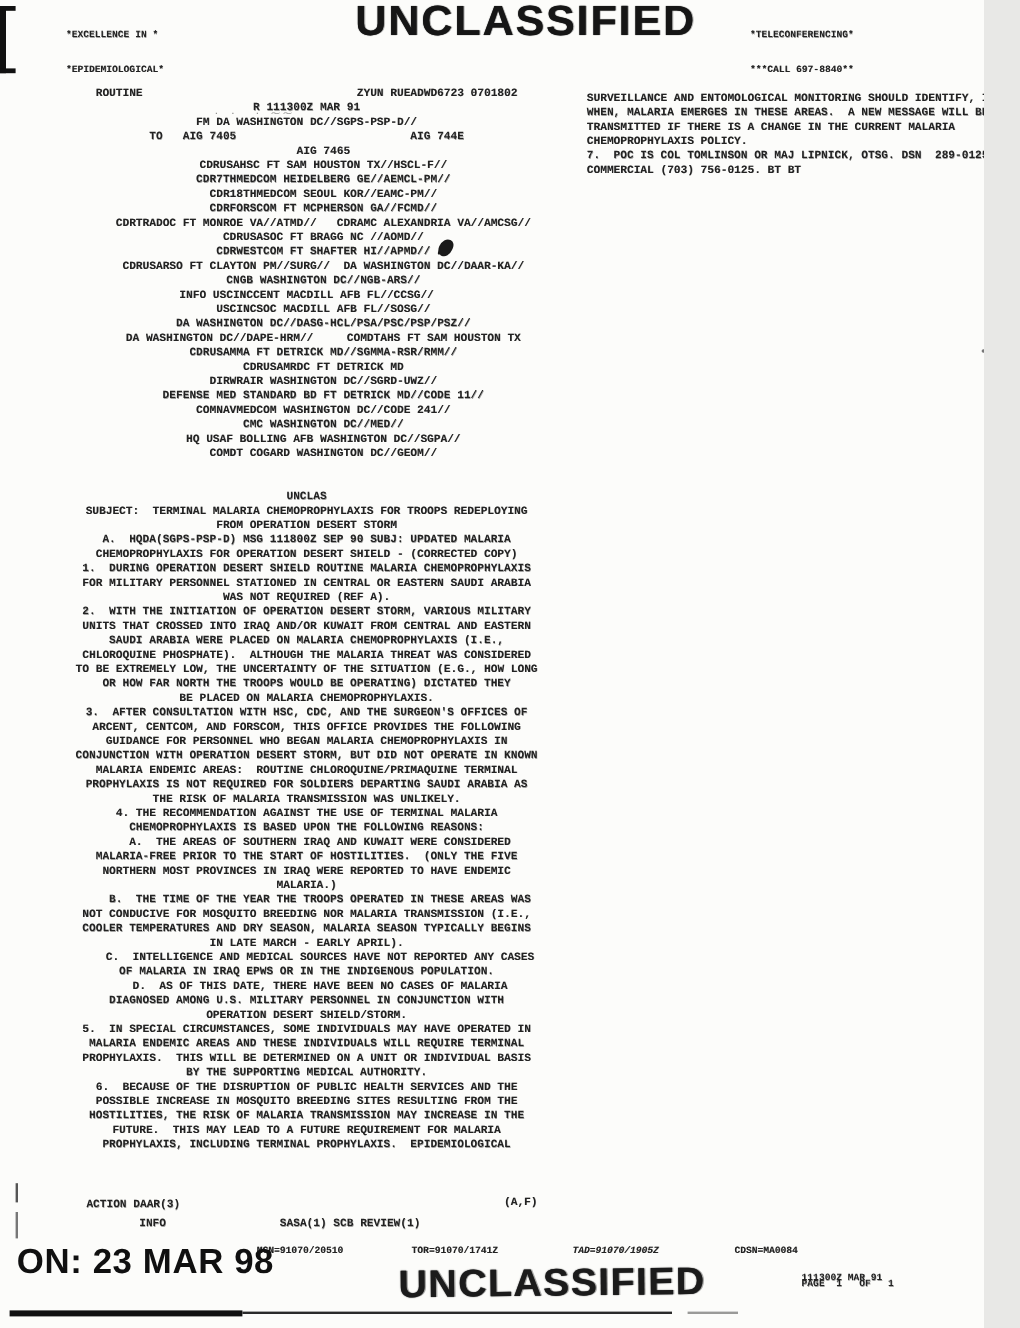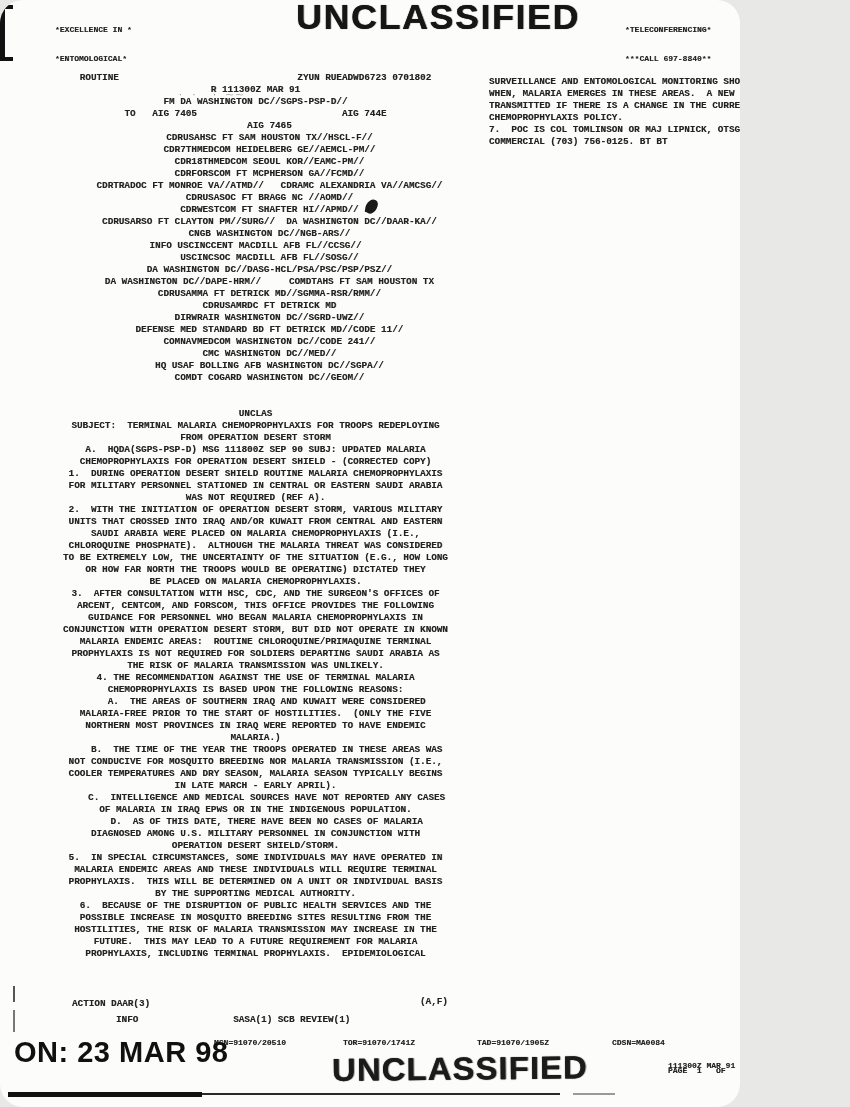--- a/index.html
+++ b/index.html
@@ -1,23 +1,22 @@
 <!DOCTYPE html>
 <html><head>
 <meta charset="utf-8">
 <style>
   html,body{margin:0;padding:0;background:#e8e8e6;}
   .page{
     position:relative;
-    width:740px;height:1107px;
+    width:820px;height:1107px;
     background:#fcfcfa;
     overflow:hidden;
     font-family:"Liberation Mono","DejaVu Sans Mono",monospace;
     color:#1d1d1d;
-    border-radius:23px;
   }
   .typed{
     position:absolute;
     font-family:"Liberation Mono","DejaVu Sans Mono",monospace;
     font-weight:700;
     color:#222;
     text-shadow:0.35px 0.35px 0 rgba(25,25,25,0.4);
     white-space:pre;
     margin:0;
   }
@@ -59,21 +58,21 @@
 <body>
 
 <div class="page">
 
   <div class="artifact" style="left:0;top:5px;width:5px;height:56px;"></div>
   <div class="artifact" style="left:0;top:5px;width:13px;height:4px;"></div>
   <div class="artifact" style="left:0;top:57px;width:13px;height:4px;"></div>
 
   <div class="typed small-typed" style="left:55px;top:6px;">
     <div>*EXCELLENCE IN *</div>
-    <div>*ENTOMOLOGICAL*</div>
+    <div>*EPIDEMIOLOGICAL*</div>
   </div>
 
   <div class="hdr-unclass">UNCLASSIFIED</div>
 
   <div class="typed small-typed" style="left:625px;top:6px;">
     <div>*TELECONFERENCING*</div>
     <div>***CALL 697-8840**</div>
   </div>
 
 
@@ -163,21 +162,21 @@
   <div class="dot-art" style="left:818px;top:291px;"></div>
   <div class="artifact" style="left:13px;top:986px;width:2px;height:16px;background:#555;"></div>
   <div class="artifact" style="left:13px;top:1010px;width:2px;height:22px;background:#777;"></div>
 
   <div class="typed body-col" style="left:72px;top:998px;">ACTION DAAR(3)</div>
   <div class="typed body-col" style="left:420px;top:996px;">(A,F)</div>
   <div class="typed body-col" style="left:72px;top:1014px;margin-left:44px;">INFO                 SASA(1) SCB REVIEW(1)</div>
 
   <div class="typed small-typed" style="left:193px;top:1038px;margin-left:21px;">MCN=91070/20510</div>
   <div class="typed small-typed" style="left:343px;top:1038px;">TOR=91070/1741Z</div>
-  <div class="typed small-typed" style="left:477px;top:1038px;">TAD=91070/1905Z</div>
+  <div class="typed small-typed" style="left:477px;top:1038px;font-style:italic;">TAD=91070/1905Z</div>
   <div class="typed small-typed" style="left:612px;top:1038px;">CDSN=MA0084</div>
   <div class="typed small-typed" style="left:668px;top:1050px;margin-top:16px;">PAGE  1   OF   1</div>
   <div class="typed small-typed" style="left:668px;top:1061px;">111300Z MAR 91</div>
 
   <div class="stamp stamp-big" style="left:14px;top:1036px;">ON: 23 MAR 98</div>
 
   <div class="stamp stamp-unclass-bottom" style="left:332px;top:1050px;">UNCLASSIFIED</div>
 
   <div class="artifact" style="left:8px;top:1092px;width:194px;height:5px;"></div>
   <div class="artifact" style="left:202px;top:1093px;width:358px;height:2px;background:#2a2a2a;"></div>

